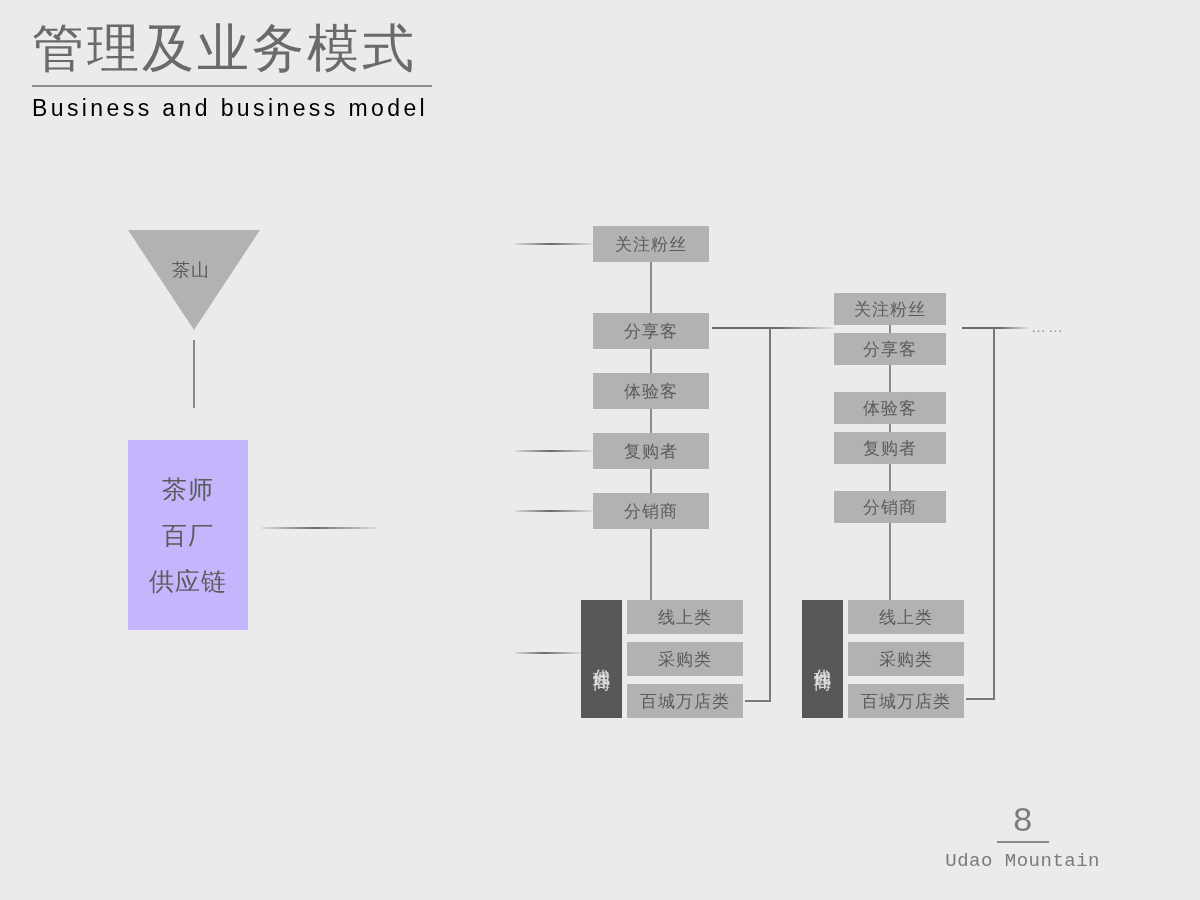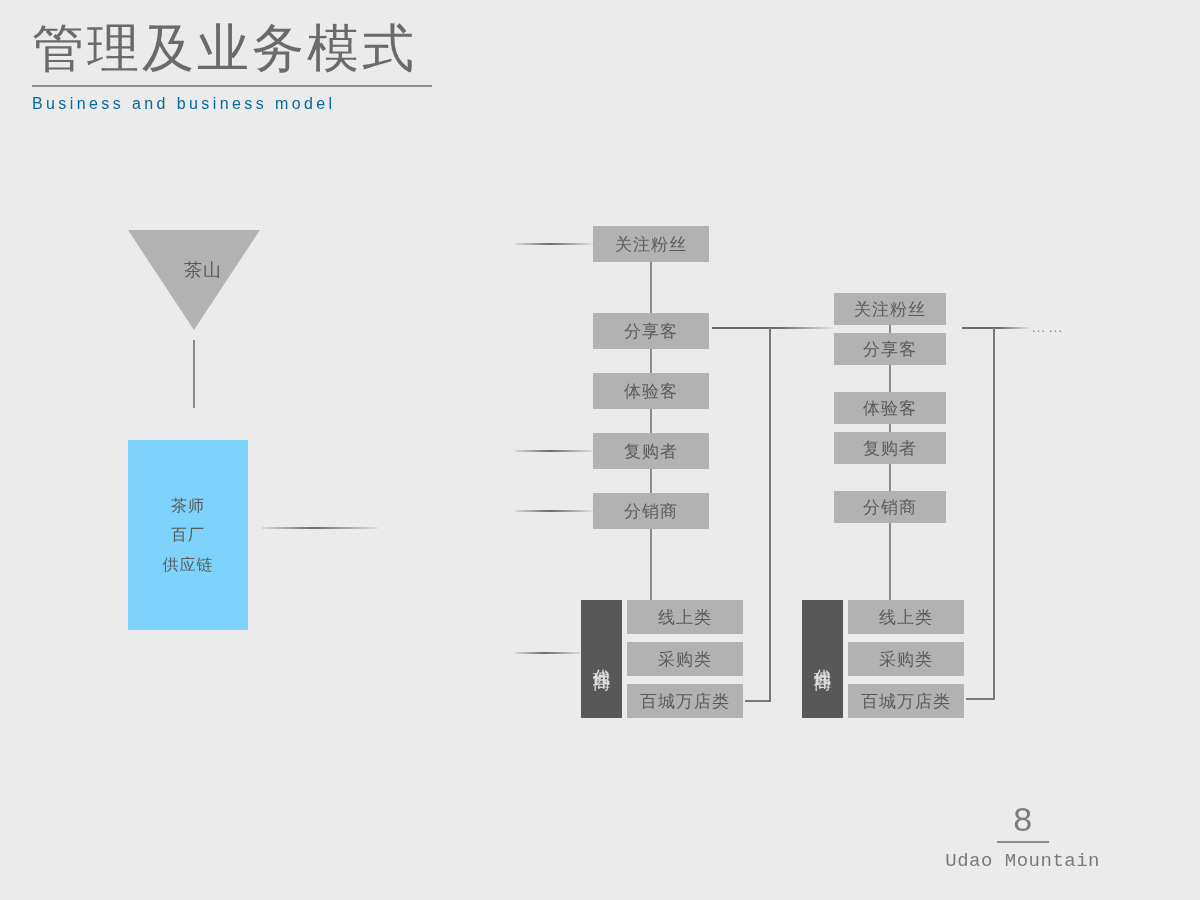--- a/index.html
+++ b/index.html
@@ -32,23 +32,23 @@
     white-space: nowrap;
   }
   .title-rule {
     width: 400px;
     height: 2px;
     background: #8d8d8d;
     margin-top: 6px;
   }
   .title-en {
     margin-top: 8px;
-    font-size: 16px;
+    font-size: 23px;
     letter-spacing: 3.4px;
-    color: #0369a1;
+    color: #000000;
     white-space: nowrap;
   }
 
   
   .node {
     position: absolute;
     background: #b2b2b2;
     color: #5b5b5b;
     display: flex;
     align-items: center;
@@ -87,27 +87,27 @@
     border-top: 100px solid #b2b2b2;
   }
   .triangle-label {
     position: absolute;
     font-size: 18px;
     letter-spacing: 1px;
     color: #5b5b5b;
   }
   .supply-box {
     position: absolute;
-    background: #7dd3fc;
+    background: #c4b5fd;
     color: #5b5b5b;
     display: flex;
     flex-direction: column;
     align-items: center;
     justify-content: center;
-    font-size: 16px;
+    font-size: 25px;
     line-height: 1.85;
     letter-spacing: 1px;
   }
   .agent-box {
     position: absolute;
     background: #585858;
     color: #e2e2e2;
     display: flex;
     align-items: center;
     justify-content: center;
@@ -158,21 +158,21 @@
 
 <div id="slide">
 
   <div class="header">
     <div class="title-cn">管理及业务模式</div>
     <div class="title-rule"></div>
     <div class="title-en">Business and business model</div>
   </div>
 
   <div class="triangle" style="left:128px; top:230px;"></div>
-  <div class="triangle-label" style="left:184px; top:258px;">茶山</div>
+  <div class="triangle-label" style="left:172px; top:258px;">茶山</div>
 
   <div class="vline" style="left:193px; top:340px; height:68px;"></div>
 
   <div class="supply-box" style="left:128px; top:440px; width:120px; height:190px;">
     <span>茶师</span>
     <span>百厂</span>
     <span>供应链</span>
   </div>
 
   <div class="hline soft" style="left:262px; top:527px; width:116px;"></div>

